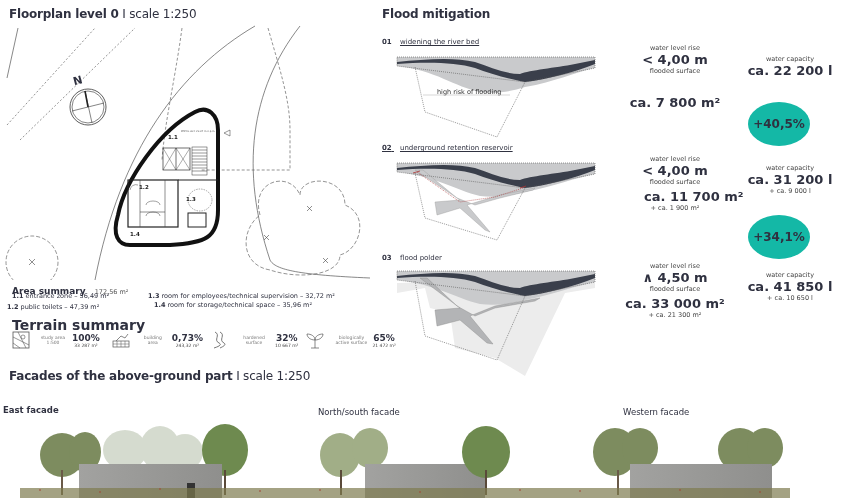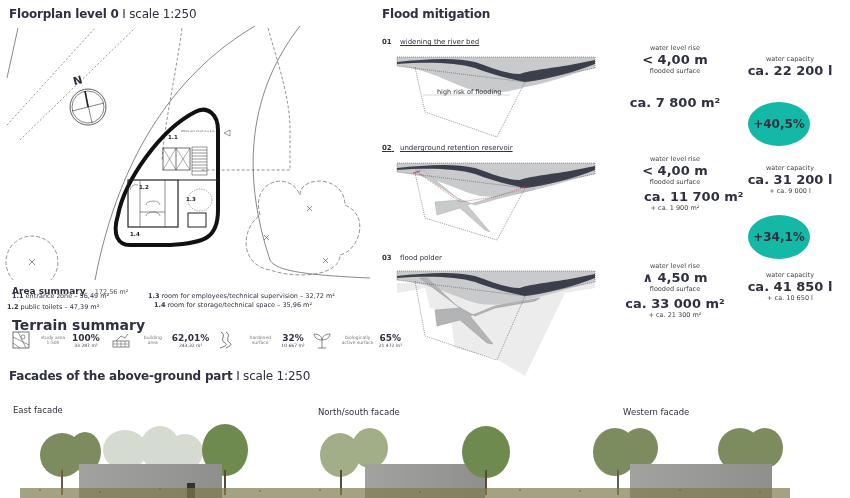--- a/index.html
+++ b/index.html
@@ -130,21 +130,21 @@
   <svg style="margin-left:12px;" width="18" height="16" viewBox="0 0 18 16">
     <rect x="1" y="9" width="16" height="6" fill="none" stroke="#555" stroke-width="0.7"></rect>
     <path d="M1,12 L17,12 M5,9 L5,15 M9,9 L9,15 M13,9 L13,15" stroke="#555" stroke-width="0.5"></path>
     <path d="M4,9 L9,4 L13,6 L16,2" stroke="#555" stroke-width="0.7" fill="none"></path>
   </svg>
   <div style="margin-left:10px; width:26px;" class="xs">
     <div>building</div>
     <div>area</div>
   </div>
   <div style="margin-left:6px; text-align:center;">
-    <div class="terrain-pct">62,01%</div>
+    <div class="terrain-pct">0,73%</div>
     <div class="terrain-sub">243,32 m²</div>
   </div>
 
   <svg style="margin-left:8px;" width="16" height="18" viewBox="0 0 16 18">
     <path d="M4,1 C10,4 2,9 8,12 C12,14 6,16 3,17" stroke="#555" stroke-width="0.8" fill="none"></path>
     <path d="M9,1 C15,4 7,9 13,12 C16,14 11,16 9,17" stroke="#555" stroke-width="0.8" fill="none"></path>
   </svg>
   <div style="margin-left:12px; width:30px;" class="xs">
     <div>hardened</div>
     <div>surface</div>
@@ -248,21 +248,21 @@
 <div class="abs" style="left:735px; top:271px; width:110px;">
   <div class="stat-label">water capacity</div>
   <div class="stat-big">ca. 41 850 l</div>
   <div class="stat-sub">+ ca. 10 650 l</div>
 </div>
 
 <div class="abs h1" style="left:9px; top:369px;">
   <span>Facades of the above-ground part</span><span class="light"> I scale 1:250</span>
 </div>
 
-<div class="abs facade-label" style="left:13px; top:405px;">East facade</div>
+<div class="abs facade-label" style="left:3px; top:405px;font-weight:bold;">East facade</div>
 <div class="abs facade-label" style="left:318px; top:407px;">North/south facade</div>
 <div class="abs facade-label" style="left:623px; top:407px;">Western facade</div>
 
 <svg class="abs" style="left:0; top:420px;" width="850" height="78" viewBox="0 420 850 78">
   <defs>
     <linearGradient id="conc" x1="0" x2="1">
       <stop offset="0" stop-color="#a2a2a0"></stop>
       <stop offset="1" stop-color="#8f8f8d"></stop>
     </linearGradient>
   </defs>

